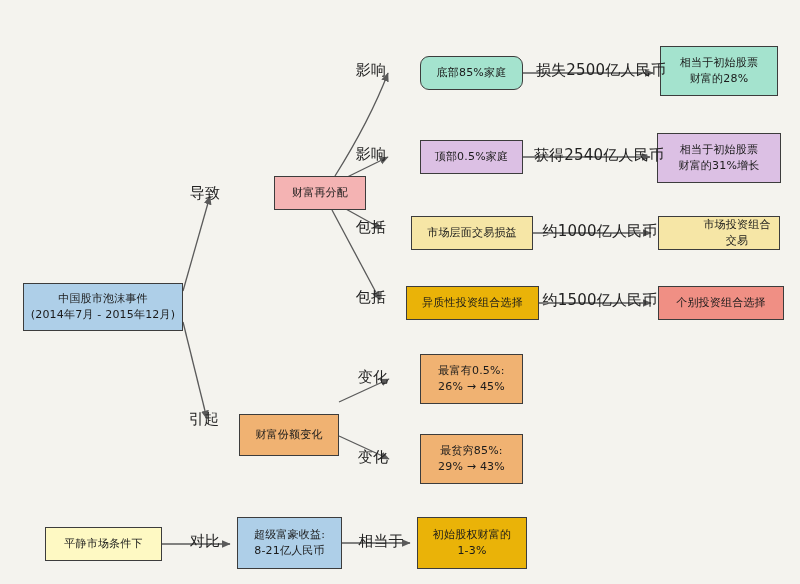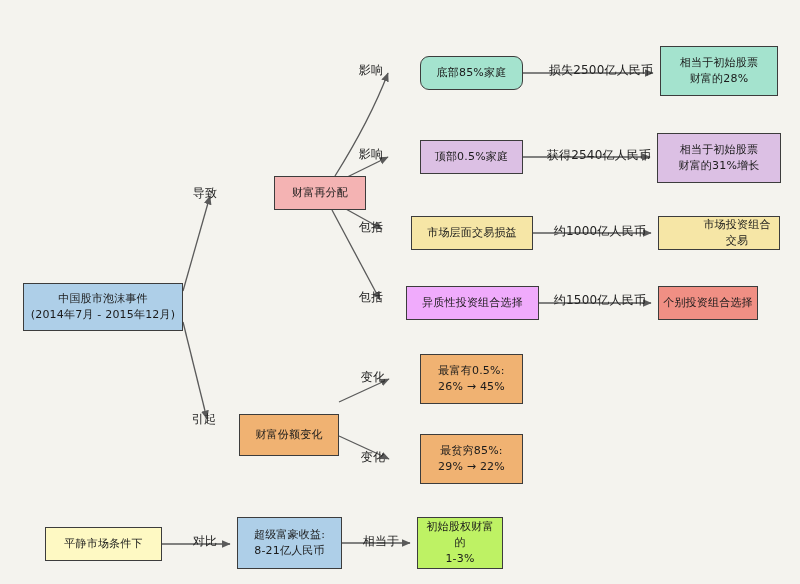--- a/index.html
+++ b/index.html
@@ -32,21 +32,21 @@
     text-align: center;
     font-size: 11px;
     line-height: 1.45;
     color: #1a1a1a;
     white-space: pre-line;
     padding: 2px 4px;
     letter-spacing: 0.2px;
   }
   .edge-label {
     position: absolute;
-    font-size: 12px;
+    font-size: 15px;
     color: #222;
     background: transparent;
     white-space: nowrap;
     transform: translate(-50%, -50%);
     letter-spacing: 0.2px;
   }
 </style>
 </head>
 <body>
 
@@ -75,35 +75,35 @@
       </g>
   </svg>
   <div id="nodes-layer">
       <div class="node" style="left: 23px; top: 283px; width: 160px; height: 48px; background: rgb(174, 207, 232); border-color: rgb(60, 60, 60);">中国股市泡沫事件
 (2014年7月 - 2015年12月)</div>
       <div class="node" style="left: 243px; top: 176px; width: 92px; height: 34px; background: rgb(244, 179, 179); border-color: rgb(60, 60, 60); margin-left: 31px;">财富再分配</div>
       <div class="node" style="left: 239px; top: 414px; width: 100px; height: 42px; background: rgb(240, 178, 114); border-color: rgb(60, 60, 60);">财富份额变化</div>
       <div class="node" style="left: 420px; top: 56px; width: 103px; height: 34px; background: rgb(164, 227, 206); border-color: rgb(60, 60, 60); border-radius: 9px;">底部85%家庭</div>
       <div class="node" style="left: 420px; top: 140px; width: 103px; height: 34px; background: rgb(220, 192, 228); border-color: rgb(60, 60, 60);">顶部0.5%家庭</div>
       <div class="node" style="left: 411px; top: 216px; width: 122px; height: 34px; background: rgb(246, 230, 166); border-color: rgb(60, 60, 60);">市场层面交易损益</div>
-      <div class="node" style="left: 406px; top: 286px; width: 133px; height: 34px; background: #f0abfc; border-color: rgb(60, 60, 60);">异质性投资组合选择</div>
+      <div class="node" style="left: 406px; top: 286px; width: 133px; height: 34px; background: #eab308; border-color: rgb(60, 60, 60);">异质性投资组合选择</div>
       <div class="node" style="left: 660px; top: 46px; width: 118px; height: 50px; background: rgb(164, 227, 206); border-color: rgb(60, 60, 60);">相当于初始股票
 财富的28%</div>
       <div class="node" style="left: 657px; top: 133px; width: 124px; height: 50px; background: rgb(220, 192, 228); border-color: rgb(60, 60, 60);">相当于初始股票
 财富的31%增长</div>
       <div class="node" style="left: 658px; top: 216px; width: 122px; height: 34px; background: rgb(246, 230, 166); border-color: rgb(60, 60, 60); padding-left: 40px;">市场投资组合交易</div>
-      <div class="node" style="left: 658px; top: 286px; width: 100px; height: 34px; background: rgb(240, 143, 132); border-color: rgb(60, 60, 60);">个别投资组合选择</div>
+      <div class="node" style="left: 658px; top: 286px; width: 126px; height: 34px; background: rgb(240, 143, 132); border-color: rgb(60, 60, 60);">个别投资组合选择</div>
       <div class="node" style="left: 420px; top: 354px; width: 103px; height: 50px; background: rgb(240, 178, 114); border-color: rgb(60, 60, 60);">最富有0.5%:
 26%  →  45%</div>
       <div class="node" style="left: 420px; top: 434px; width: 103px; height: 50px; background: rgb(240, 178, 114); border-color: rgb(60, 60, 60);">最贫穷85%:
-29%  →  22%</div>
+29%  →  43%</div>
       <div class="node" style="left: 45px; top: 527px; width: 117px; height: 34px; background: #fef9c3; border-color: rgb(60, 60, 60);">平静市场条件下</div>
       <div class="node" style="left: 237px; top: 517px; width: 105px; height: 52px; background: rgb(174, 207, 232); border-color: rgb(60, 60, 60);">超级富豪收益:
 8-21亿人民币</div>
-      <div class="node" style="left: 417px; top: 517px; width: 86px; height: 52px; background: #bef264; border-color: rgb(60, 60, 60);">初始股权财富的
+      <div class="node" style="left: 417px; top: 517px; width: 110px; height: 52px; background: #eab308; border-color: rgb(60, 60, 60);">初始股权财富的
 1-3%</div>
     </div>
   <div id="labels-layer">
       <div class="edge-label" style="left: 205px; top: 193px;">导致</div>
       <div class="edge-label" style="left: 204px; top: 419px;">引起</div>
       <div class="edge-label" style="left: 371px; top: 70px;">影响</div>
       <div class="edge-label" style="left: 371px; top: 154px;">影响</div>
       <div class="edge-label" style="left: 371px; top: 227px;">包括</div>
       <div class="edge-label" style="left: 371px; top: 297px;">包括</div>
       <div class="edge-label" style="left: 601px; top: 70px;">损失2500亿人民币</div>

